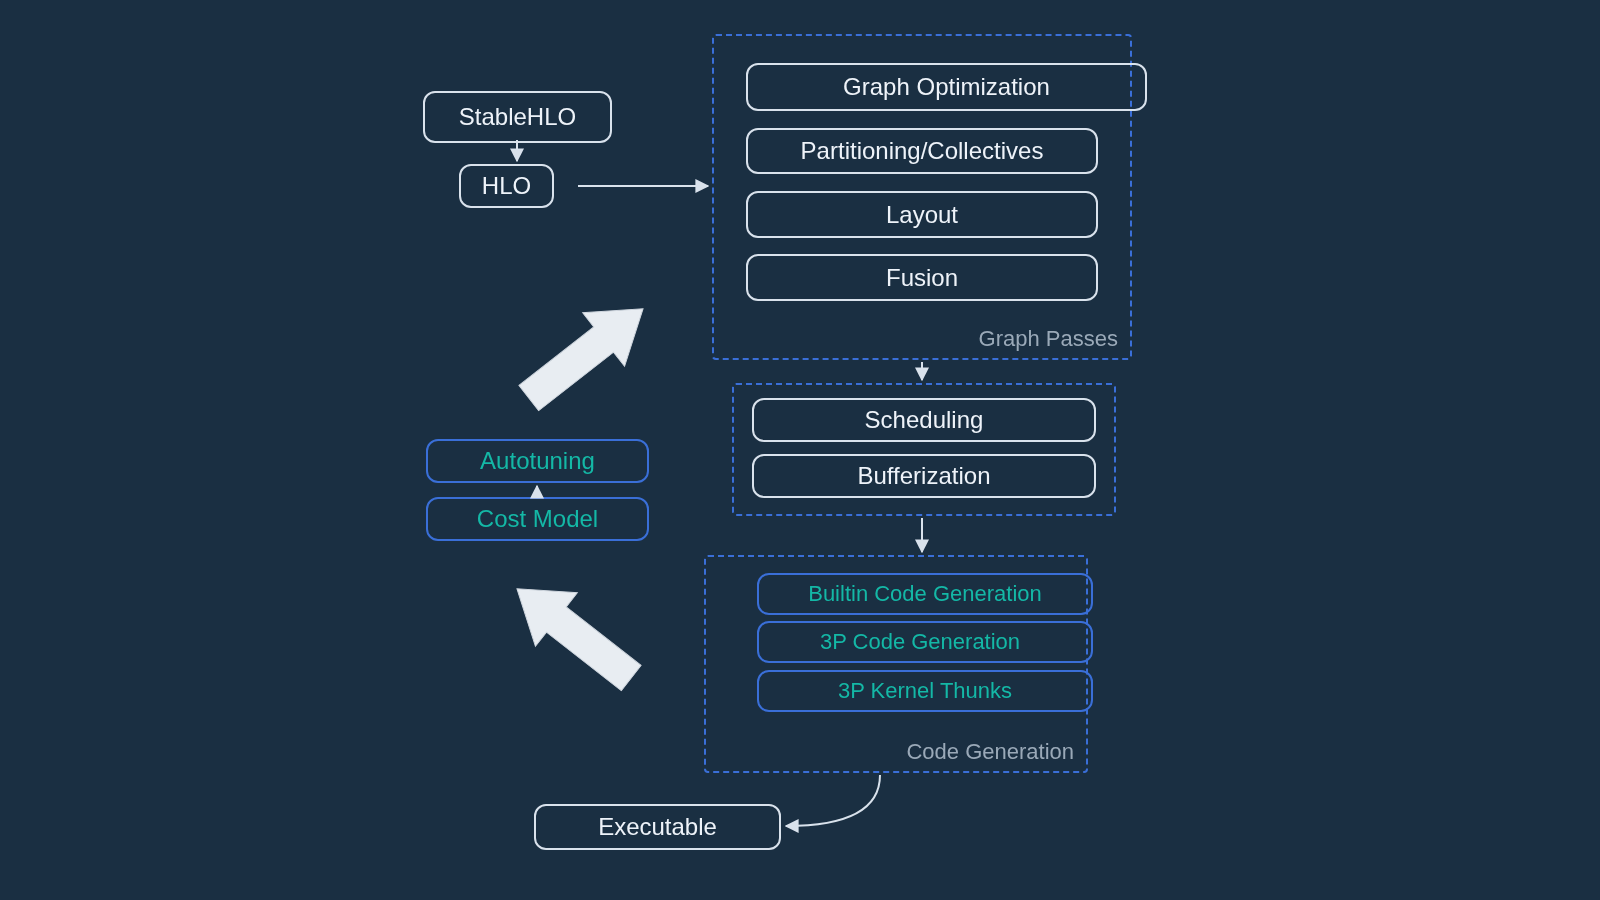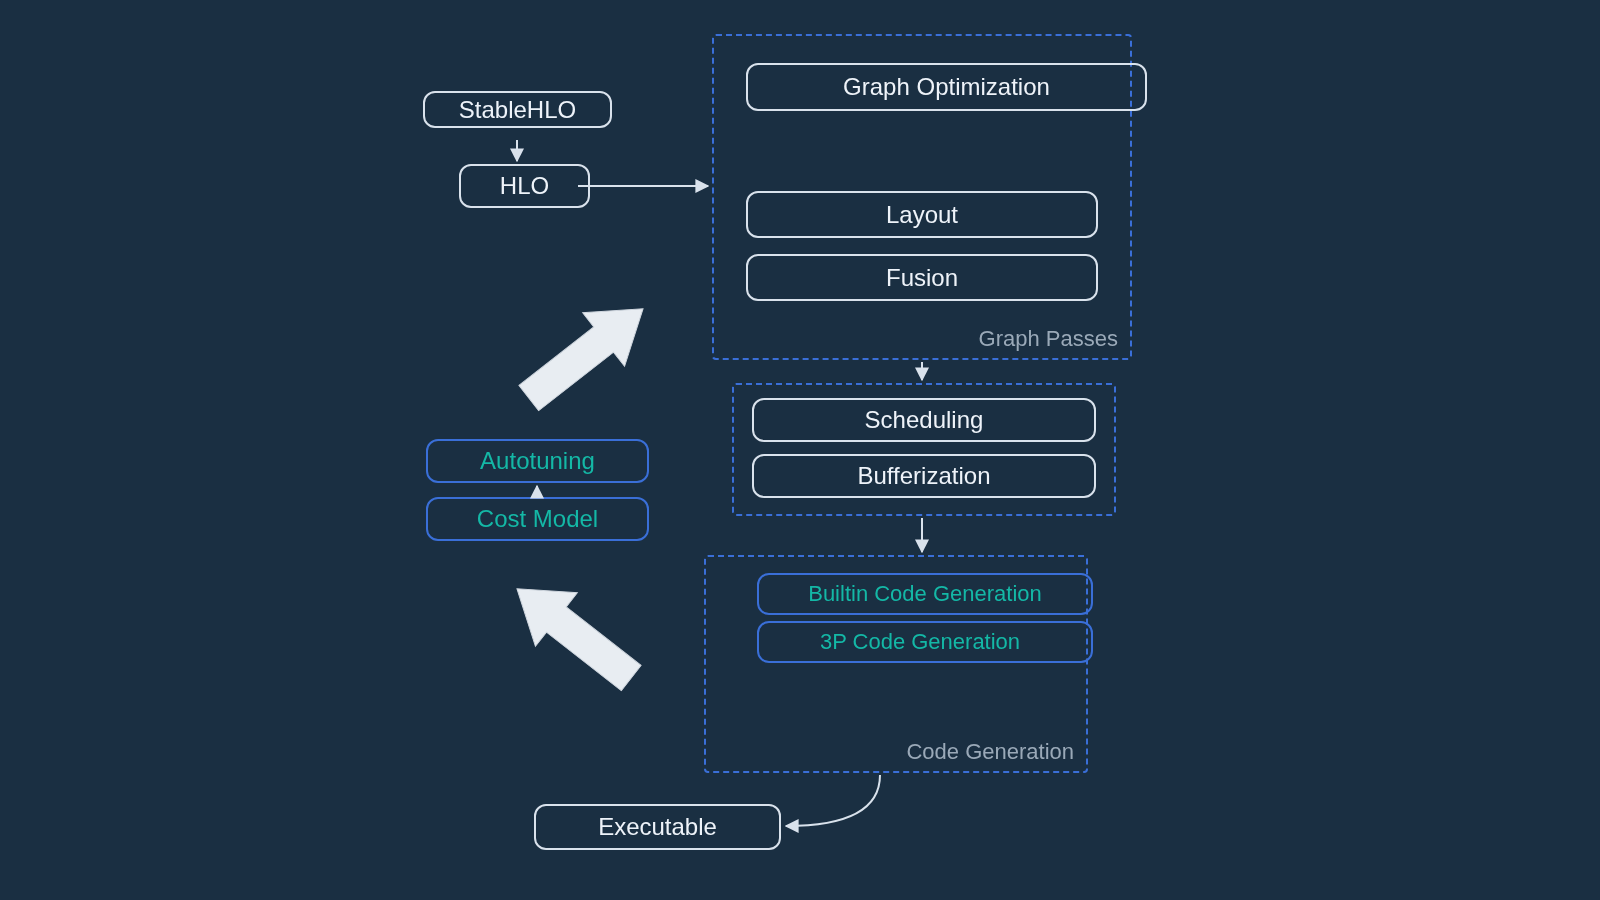--- a/index.html
+++ b/index.html
@@ -49,39 +49,41 @@
     width: 1600px;
     height: 900px;
     pointer-events: none;
   }
 </style>
 </head>
 <body>
 
 <div class="stage">
 
-  <div class="pill white" style="left:423px; top:91px; width:189px; height:37px;">StableHLO</div>
-  <div class="pill white" style="left:459px; top:164px; width:131px; height:44px;">HLO</div>
+  <div class="pill white" style="left:423px; top:91px; width:189px; height:52px;">StableHLO</div>
+  <div class="pill white" style="left:459px; top:164px; width:95px; height:44px;">HLO</div>
 
   <div class="dashed-group" style="left:712px; top:34px; width:420px; height:326px;">
     <div class="group-label">Graph Passes</div>
   </div>
   <div class="pill white" style="left:746px; top:63px; width:401px; height:48px;">Graph Optimization</div>
+  <div class="pill white" style="left:746px; top:128px; width:352px; height:46px;">Partitioning/Collectives</div>
   <div class="pill white" style="left:746px; top:191px; width:352px; height:47px;">Layout</div>
   <div class="pill white" style="left:746px; top:254px; width:352px; height:47px;">Fusion</div>
 
   <div class="dashed-group" style="left:732px; top:383px; width:384px; height:133px;"></div>
   <div class="pill white" style="left:752px; top:454px; width:344px; height:44px;">Bufferization</div>
   <div class="pill white" style="left:752px; top:398px; width:344px; height:44px;">Scheduling</div>
 
   <div class="dashed-group" style="left:704px; top:555px; width:384px; height:218px;text-align:center;">
     <div class="group-label">Code Generation</div>
   </div>
   <div class="pill blue" style="left:757px; top:573px; width:336px; height:42px; font-size:22px;">Builtin Code Generation</div>
   <div class="pill blue" style="left:757px; top:621px; width:336px; height:42px; font-size:22px;padding-left:12px;">3P Code Generation</div>
+  <div class="pill blue" style="left:757px; top:670px; width:336px; height:42px; font-size:22px;">3P Kernel Thunks</div>
 
   <div class="pill blue" style="left:426px; top:439px; width:223px; height:44px;">Autotuning</div>
   <div class="pill blue" style="left:426px; top:497px; width:223px; height:44px;">Cost Model</div>
 
   <div class="pill white" style="left:534px; top:804px; width:247px; height:46px;">Executable</div>
 
   <svg class="overlay" viewBox="0 0 1600 900">
     <defs>
       <marker id="arr" viewBox="0 0 10 10" refX="9" refY="5" markerWidth="7" markerHeight="7" orient="auto-start-reverse">
         <path d="M 0 0 L 10 5 L 0 10 z" fill="#d9e2ec"></path>

